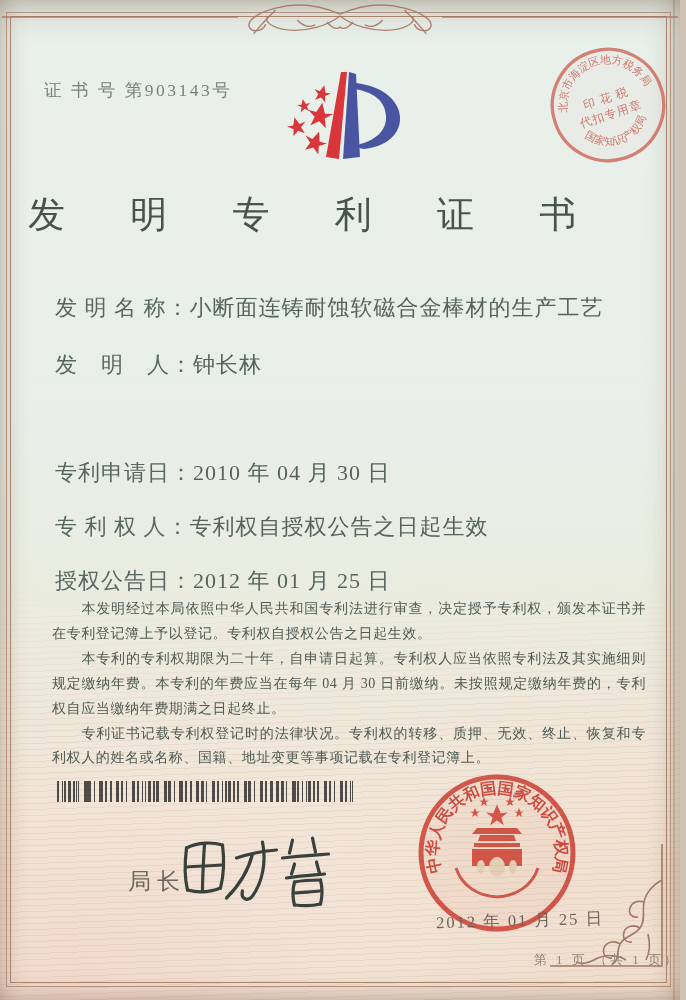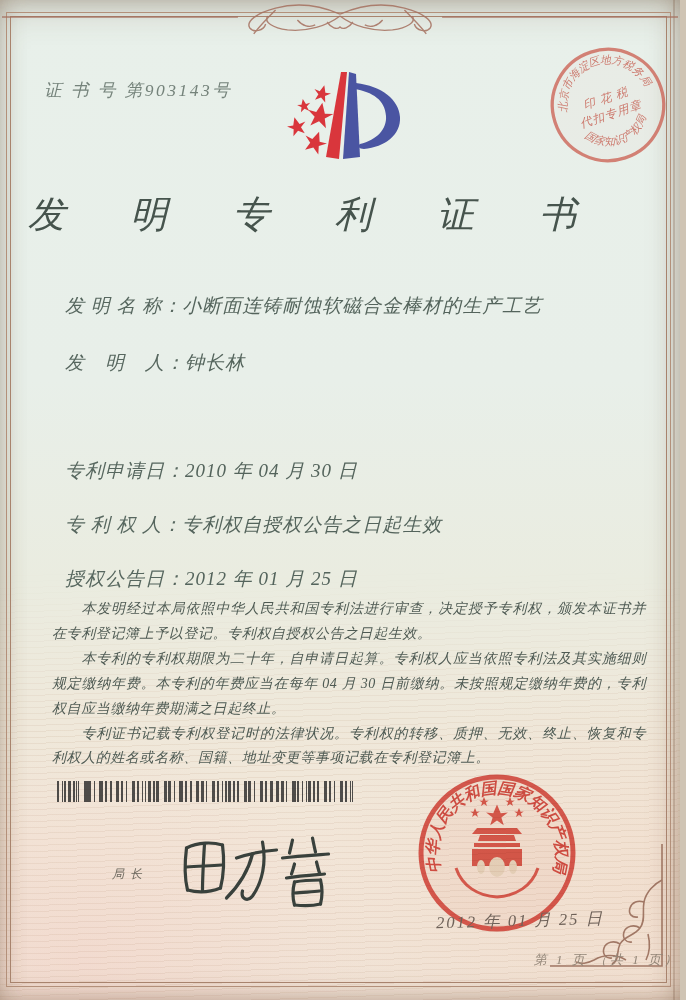--- a/index.html
+++ b/index.html
@@ -8,21 +8,20 @@
     font-family:"Liberation Serif","DejaVu Serif",serif;
     background:
       radial-gradient(420px 300px at 12% 96%, rgba(243,205,196,0.40), rgba(243,205,196,0) 70%),
       radial-gradient(500px 320px at 95% 90%, rgba(240,210,190,0.35), rgba(240,210,190,0) 70%),
       linear-gradient(180deg,#e8f0ea 0%, #e8efe9 38%, #eaece0 58%, #efe8da 72%, #f2e6d8 84%, #f1e3d6 100%);
     box-shadow:
       inset 0 18px 40px -18px rgba(110,85,60,0.45),
       inset 0 -14px 30px -16px rgba(120,90,65,0.35),
       inset -16px 0 34px -18px rgba(120,90,65,0.40),
       inset 14px 0 30px -18px rgba(120,90,65,0.30);
-    font-style: italic;
   }
   .waves{
     position:absolute; left:0; right:0; bottom:0; height:430px; pointer-events:none;
     background:repeating-linear-gradient(178deg, rgba(165,120,88,0.10) 0 1px, rgba(0,0,0,0) 1px 6px);
     -webkit-mask-image:linear-gradient(180deg, rgba(0,0,0,0) 0, #000 38%);
     mask-image:linear-gradient(180deg, rgba(0,0,0,0) 0, #000 38%);
   }
   .paper-edge{position:absolute; top:0; bottom:0; right:5px; width:2px;
     background:rgba(125,95,72,0.28);}
   .frame{
@@ -35,38 +34,38 @@
     font-size:17.5px; color:#75837b; letter-spacing:2.5px;
   }
   .logo{position:absolute; left:252px; top:56px;}
   .corner-stamp{position:absolute; left:541px; top:38px; transform:rotate(-18deg); opacity:0.88;}
   .title{
     position:absolute; top:190px; left:0; width:100%;
     text-align:left; font-size:37px; font-weight:500; color:#46544d;
     letter-spacing:28px; padding-left:28px; box-sizing:border-box;
   }
   .field-row{
-    position:absolute; left:65px; font-size:19px; color:#57675f;
+    position:absolute; left:55px; font-size:22px; color:#57675f;
     letter-spacing:1px; white-space:nowrap;
   }
   .field-row .value{color:#54645c;}
   .paragraphs{position:absolute; top:597px; left:52px; width:594px;}
   .paragraphs p{
     margin:0; text-indent:2.1em; line-height:1.78; font-size:14px;
     color:#4e5a53; text-align:justify; letter-spacing:0.6px;
   }
   .barcode{
     position:absolute; left:57px; top:781px; width:298px; height:21px;
     background-image:
       repeating-linear-gradient(90deg,#2b2b2b 0 2px,rgba(0,0,0,0) 2px 5px,#2b2b2b 5px 6px,rgba(0,0,0,0) 6px 11px,#2b2b2b 11px 14px,rgba(0,0,0,0) 14px 16px),
       repeating-linear-gradient(90deg,rgba(0,0,0,0) 0 7px,#2b2b2b 7px 9px,rgba(0,0,0,0) 9px 19px,#2b2b2b 19px 20px,rgba(0,0,0,0) 20px 23px);
     opacity:0.82;
   }
   .director-label{
-    position:absolute; left:112px; top:866px; font-size:12px;
+    position:absolute; left:128px; top:866px; font-size:23px;
     color:#6b675d; letter-spacing:6px;
   }
   .signature{position:absolute; left:172px; top:818px;}
   .main-seal{position:absolute; left:412px; top:768px; mix-blend-mode:multiply; opacity:0.93;}
   .seal-date{
     position:absolute; left:436px; top:910px; font-size:16.5px;
     color:#6e6158; letter-spacing:2px; transform:rotate(-1.5deg); white-space:nowrap;
   }
   .page-footer{
     position:absolute; top:951px; left:0; width:100%; text-align:right;

